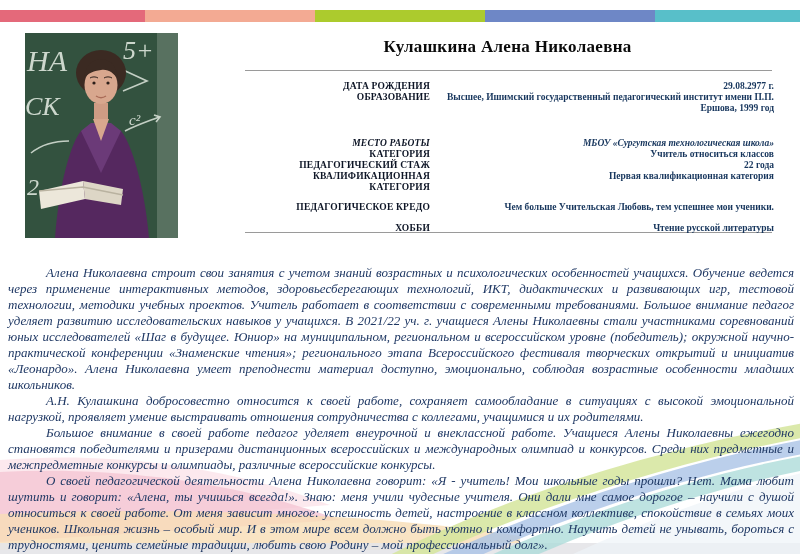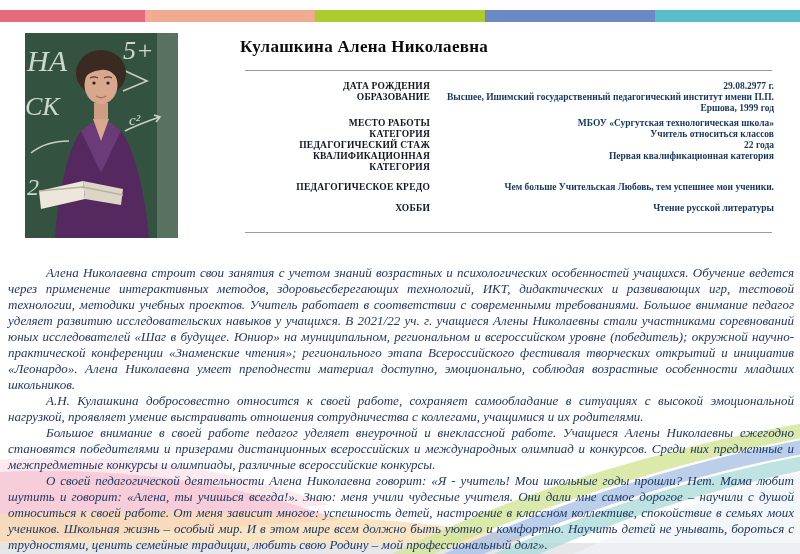--- a/index.html
+++ b/index.html
@@ -7,35 +7,35 @@
     width:800px;height:554px;position:relative;overflow:hidden;background:#ffffff;
     font-family:"Liberation Serif",serif;
   }
   .topbar{position:absolute;top:10px;left:0;width:800px;height:12px;display:flex;}
   .topbar .seg{height:12px;}
   .seg1{width:145px;}.seg2{width:170px;}.seg3{width:170px;}.seg4{width:170px;}.seg5{width:145px;}
 
   .photo{position:absolute;left:25px;top:33px;width:153px;height:205px;}
 
   .title{
-    position:absolute;left:240px;top:37px;width:535px;text-align:left;
+    position:absolute;left:240px;top:37px;width:535px;text-align:center;
     font-size:17px;font-weight:bold;color:#0a0a0a;letter-spacing:.3px;
   }
   .rule{position:absolute;left:245px;width:527px;border-top:1px solid #9a9a9a;height:0;}
   .rule1{top:70px;}
   .rule2{top:232px;}
 
   .details{
     position:absolute;left:258px;top:81px;width:516px;z-index:2;
     font-size:9.5px;line-height:11px;font-weight:bold;
   }
   .trow{display:grid;grid-template-columns:172px 1fr;text-align:right;}
   .trow .lbl{color:#0d1526;letter-spacing:.2px;}
   .trow .val{color:#17365d;}
-  .gap8{margin-top:4px;}
+  .gap8{margin-top:24px;font-style:italic;}
   .gap9{margin-top:9px;}
   .gap10{margin-top:10px;}
 
   .bio{
     position:absolute;left:8px;top:265px;width:786px;z-index:2;
     font-style:italic;font-size:13px;line-height:16px;color:#1f3864;
     text-align:justify;
   }
   .bio p{margin:0;text-indent:38px;}
 

